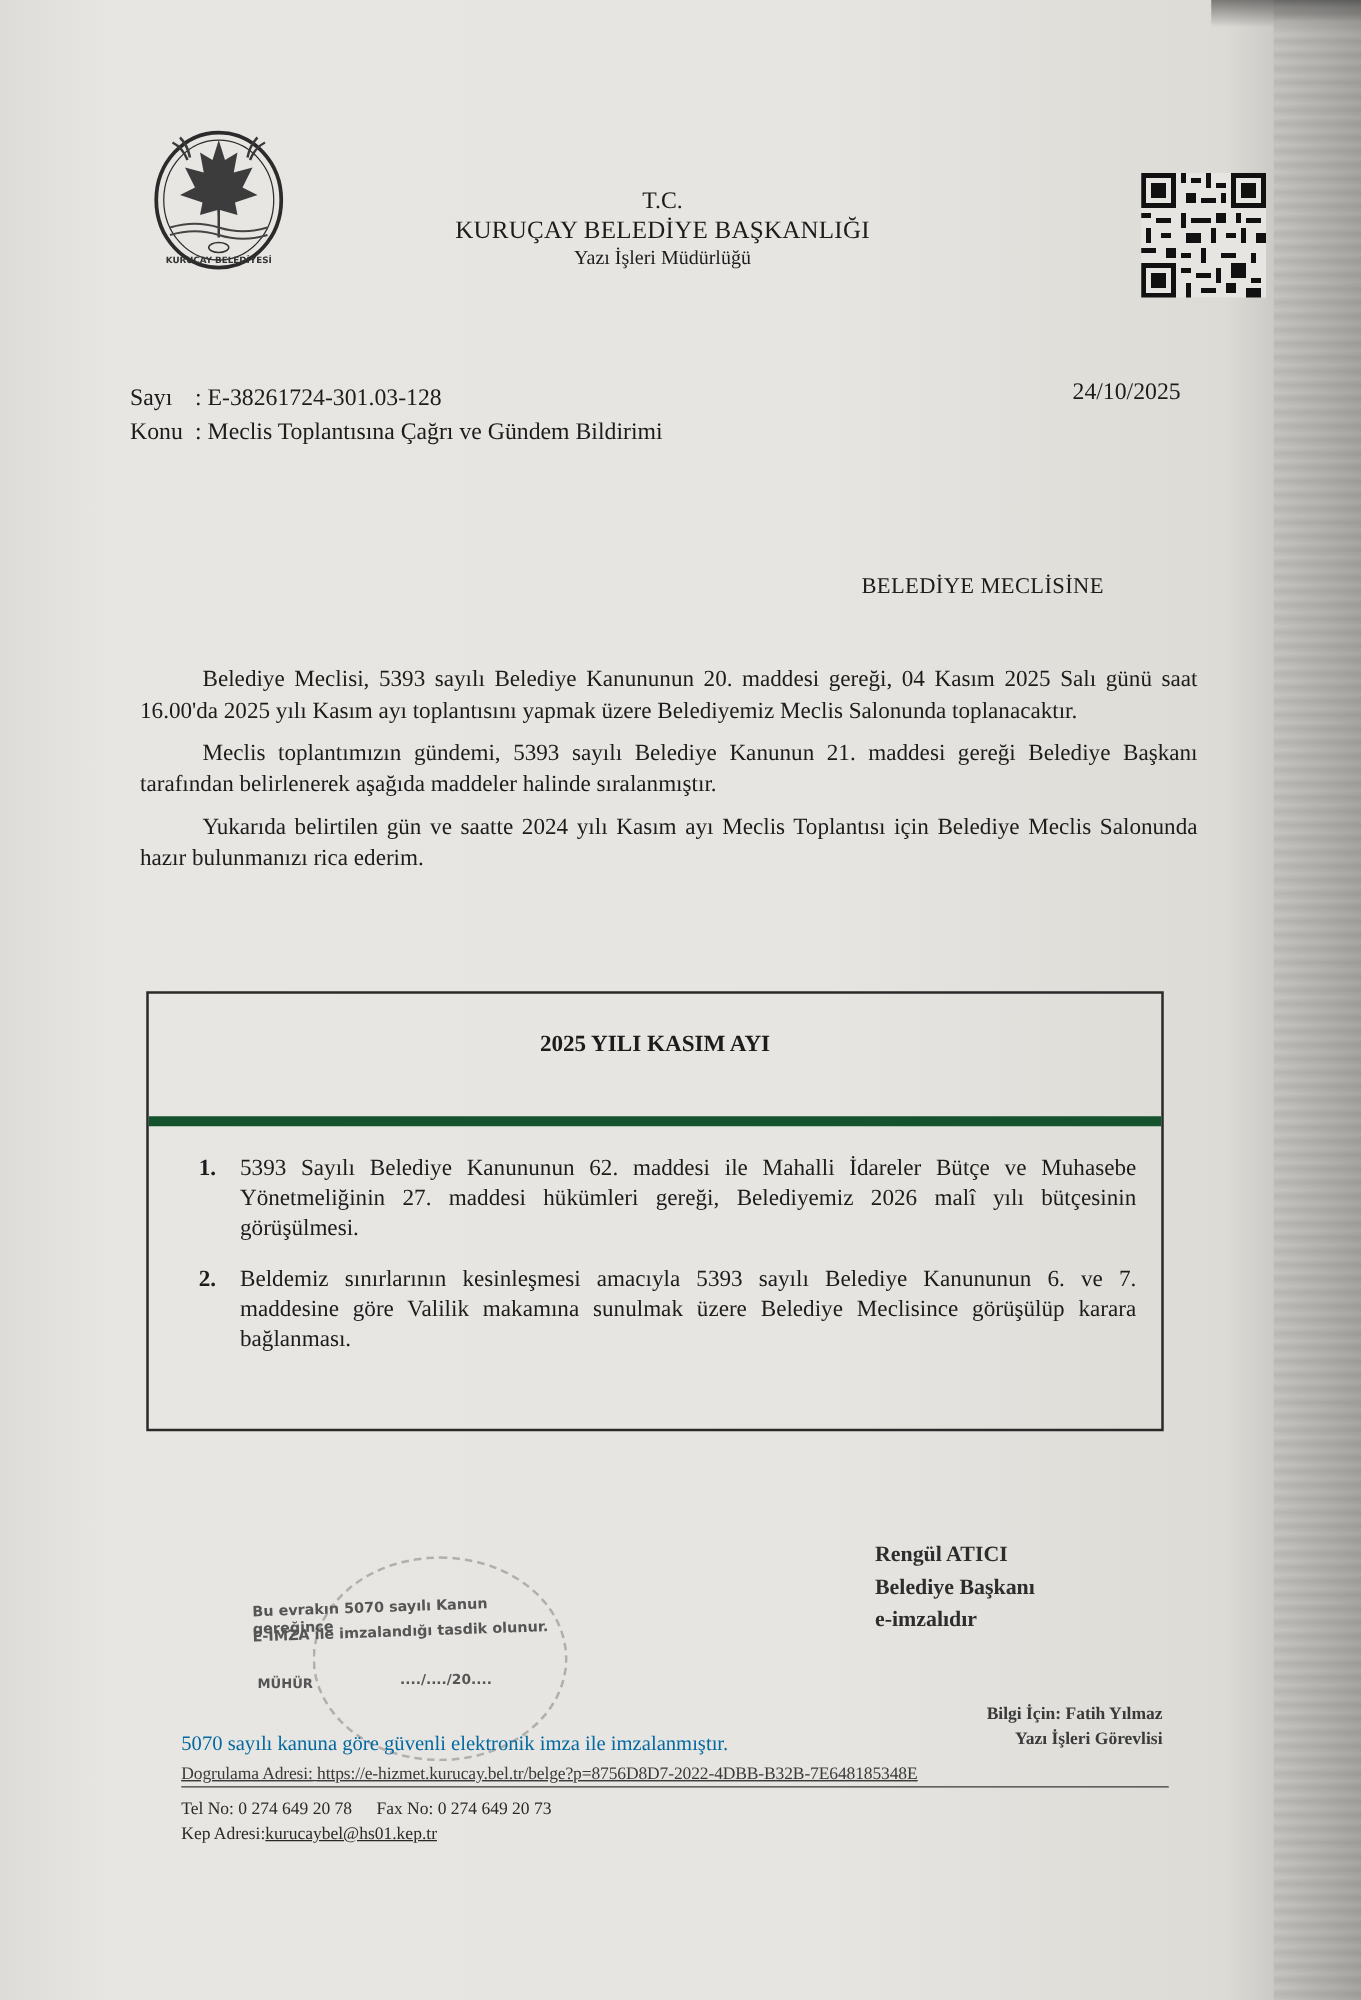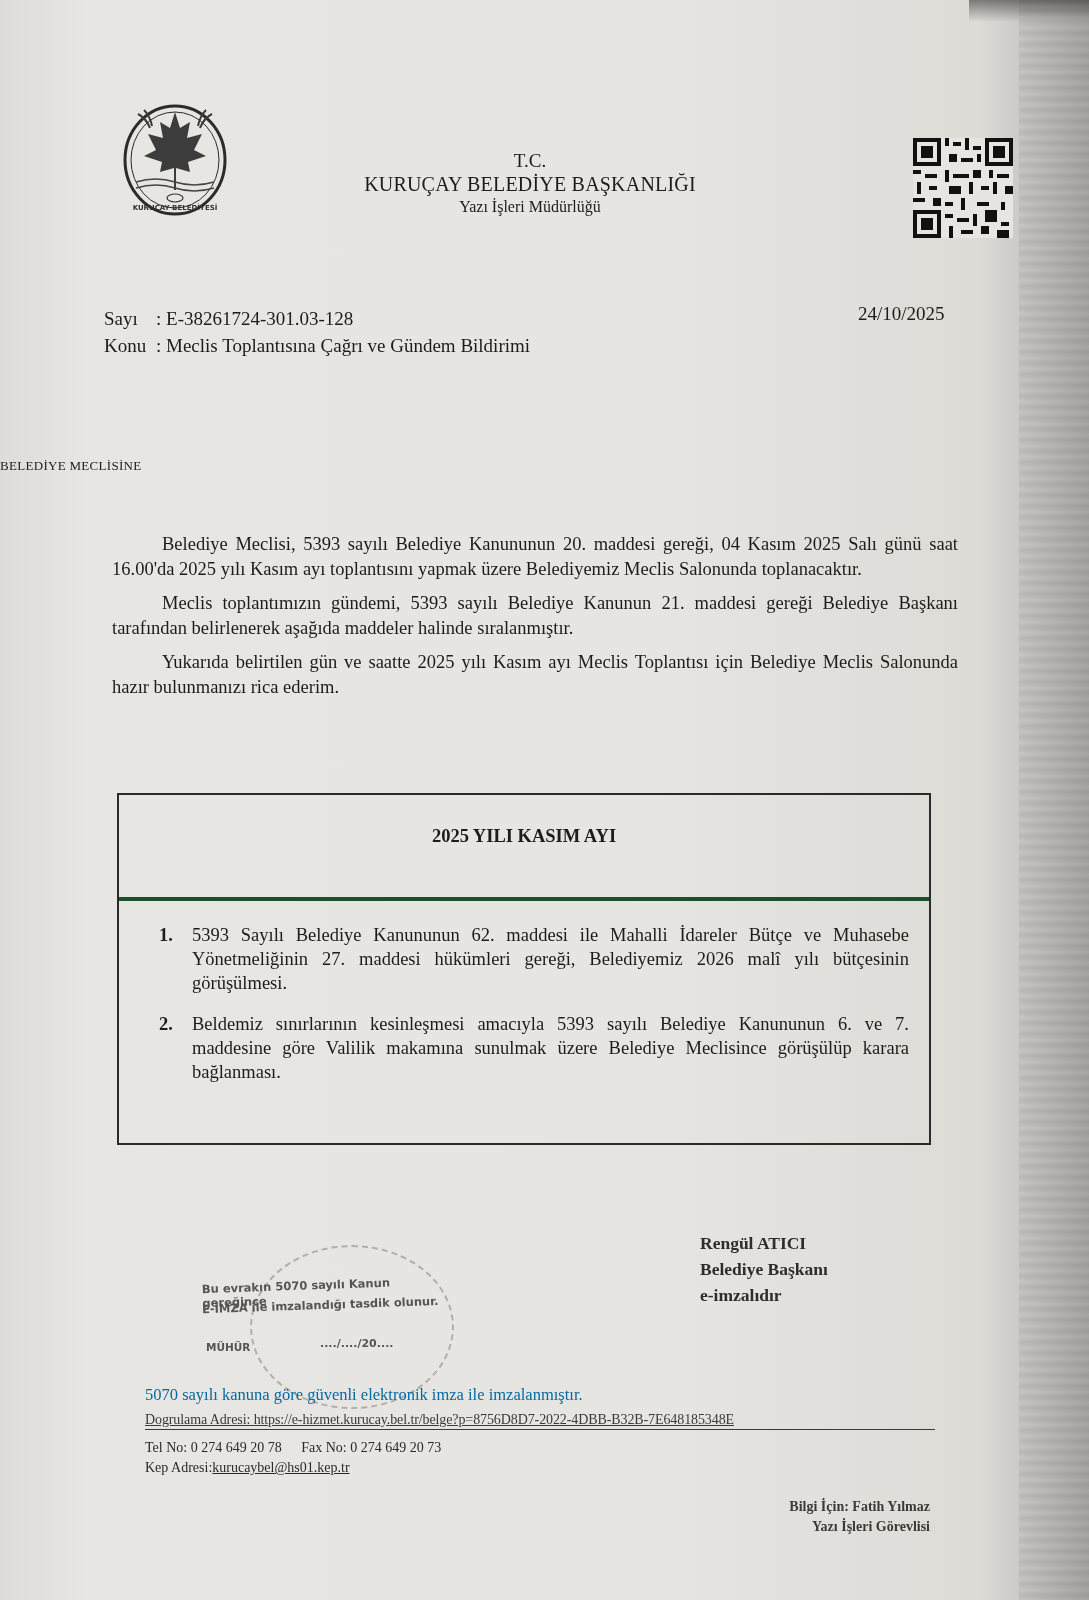--- a/index.html
+++ b/index.html
@@ -25,29 +25,29 @@
     .abs { position: absolute; }
     .logo { left: 120px; top: 98px; width: 110px; height: 120px; }
     .header-block { left: 330px; top: 150px; width: 400px; text-align: center; }
     .header-block .tc { font-size: 19px; line-height: 22px; }
     .header-block .org { font-size: 20px; line-height: 24px; letter-spacing: 0.2px; }
     .header-block .dept { font-size: 16px; line-height: 22px; }
     .qr { left: 913px; top: 138px; width: 100px; height: 100px; }
     .meta { left: 104px; top: 305px; font-size: 19px; line-height: 27px; }
     .meta .lbl { display: inline-block; width: 52px; }
     .date { left: 858px; top: 303px; font-size: 19px; }
-    .addressee { left: 0; width: 883px; top: 458px; text-align: left; font-size: 13px; letter-spacing: 0.3px; }
+    .addressee { left: 0; width: 883px; top: 458px; text-align: right; font-size: 18px; letter-spacing: 0.3px; }
     .body-text { left: 112px; top: 532px; width: 846px; font-size: 18.5px; line-height: 25px; text-align: justify; }
     .body-text p { margin: 0 0 9px 0; text-indent: 50px; }
     .agenda-box {
       left: 117px; top: 793px; width: 814px; height: 352px;
       border: 2px solid #2a2a2a; box-sizing: border-box;
     }
     .agenda-head {
-      height: 106px; border-bottom: 4px solid #14532d; box-sizing: border-box;
+      height: 106px; border-bottom: 8px solid #14532d; box-sizing: border-box;
       text-align: center; font-weight: bold; font-size: 18.5px; line-height: 23px; padding-top: 30px;
     }
     .agenda-list { list-style: none; margin: 0; padding: 22px 20px 0 40px; }
     .agenda-list li { display: flex; font-size: 18.5px; line-height: 24px; margin-bottom: 17px; text-align: justify; }
     .agenda-list .num { width: 33px; flex: none; font-weight: bold; }
     .agenda-list .txt { flex: 1; }
     .sign { left: 700px; top: 1230px; width: 190px; font-weight: bold; font-size: 17.5px; line-height: 26px; color: #2d2d2d; }
     .stamp {
       left: 190px; top: 1250px; width: 250px; height: 140px;
       font-family: "DejaVu Sans", sans-serif; font-size: 11.5px; font-weight: bold; color: #555;
@@ -61,21 +61,21 @@
     .stamp .l3 { position: absolute; left: 16px; top: 91px; font-size: 10.5px; }
     .stamp .l4 { position: absolute; left: 130px; top: 87px; font-size: 11px; }
     .esig { left: 145px; top: 1385px; font-size: 16.5px; color: #0369a1; }
     .verify {
       left: 145px; top: 1412px; width: 790px; font-size: 14px; color: #3a3a3a;
       border-bottom: 1.5px solid #3a3a3a; padding-bottom: 1px; letter-spacing: -0.1px; text-decoration: underline;
     }
     .verify span.u { text-decoration: underline; }
     .footer-left { left: 145px; top: 1438px; font-size: 14px; line-height: 20px; color: #2a2a2a; }
     .footer-left a { color: #2a2a2a; text-decoration: underline; }
-    .footer-right { left: 740px; top: 1497px; width: 190px; text-align: right; font-size: 14px; line-height: 20px; font-weight: bold; color: #3a3a3a; }
+    .footer-right { left: 740px; top: 1362px; width: 190px; text-align: right; font-size: 14px; line-height: 20px; font-weight: bold; color: #3a3a3a; }
     .gap { display: inline-block; width: 16px; }
   </style>
 </head>
 <body>
 
 <div class="paper"></div>
 <div class="edge-shadow"></div>
 <div class="top-smudge"></div>
 
 <div class="abs logo">
@@ -159,21 +159,21 @@
     <span class="lbl">Konu</span><span>: Meclis Toplantısına Çağrı ve Gündem Bildirimi</span>
   </div>
 </div>
 <div class="abs date">24/10/2025</div>
 
 <div class="abs addressee">BELEDİYE MECLİSİNE</div>
 
 <div class="abs body-text">
   <p>Belediye Meclisi, 5393 sayılı Belediye Kanununun 20. maddesi gereği, 04 Kasım 2025 Salı günü saat 16.00'da 2025 yılı Kasım ayı toplantısını yapmak üzere Belediyemiz Meclis Salonunda toplanacaktır.</p>
   <p>Meclis toplantımızın gündemi, 5393 sayılı Belediye Kanunun 21. maddesi gereği Belediye Başkanı tarafından belirlenerek aşağıda maddeler halinde sıralanmıştır.</p>
-  <p>Yukarıda belirtilen gün ve saatte 2025 yılı Kasım ayı Meclis Toplantısı için Belediye Meclis Salonunda hazır bulunmanızı rica ederim.</p>
+  <p>Yukarıda belirtilen gün ve saatte 2024 yılı Kasım ayı Meclis Toplantısı için Belediye Meclis Salonunda hazır bulunmanızı rica ederim.</p>
 </div>
 
 <div class="abs agenda-box">
   <div class="agenda-head">
     <div>2025 YILI KASIM AYI</div>
   </div>
   <ol class="agenda-list">
     <li>
       <span class="num">1.</span>
       <span class="txt">5393 Sayılı Belediye Kanununun 62. maddesi ile Mahalli İdareler Bütçe ve Muhasebe Yönetmeliğinin 27. maddesi hükümleri gereği, Belediyemiz 2026 malî yılı bütçesinin görüşülmesi.</span>

